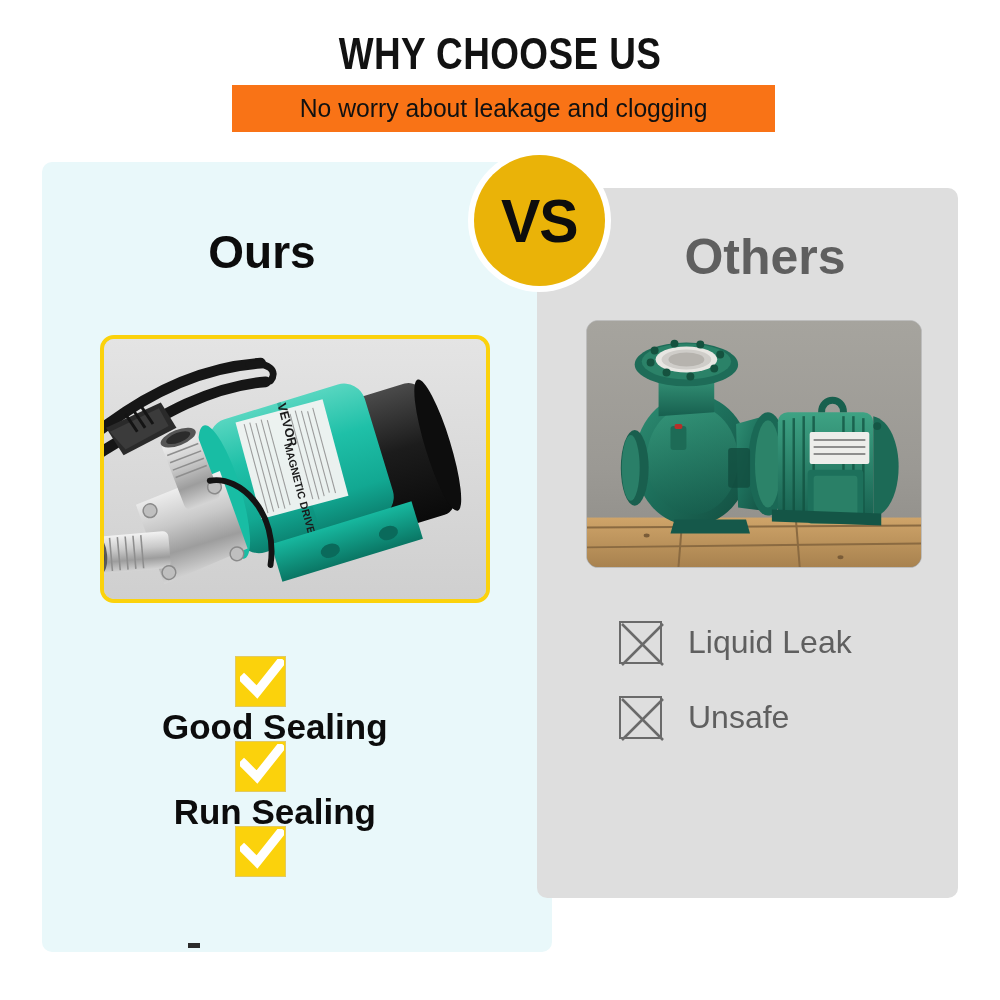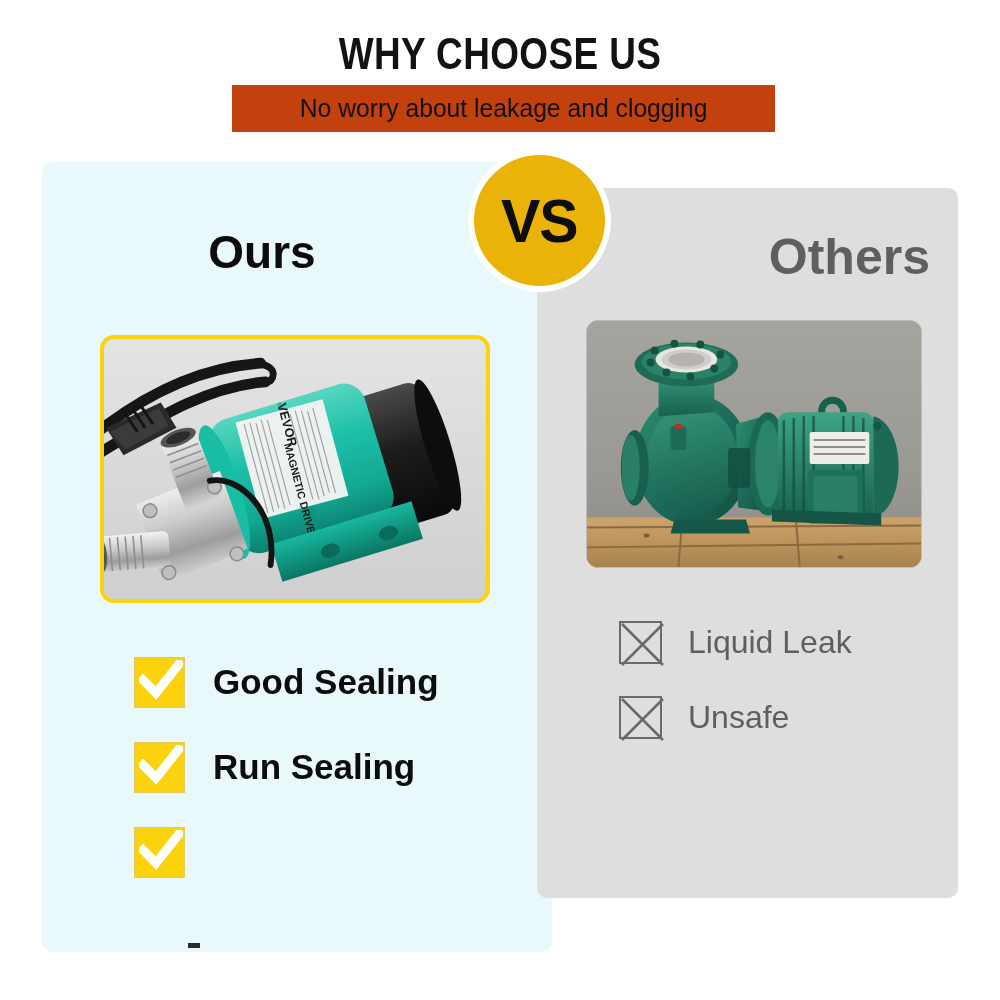--- a/index.html
+++ b/index.html
@@ -20,21 +20,21 @@
     font-weight: bold;
     letter-spacing: 0.5px;
     color: #121212;
     transform: scaleX(0.82);
     font-family: "Liberation Sans", sans-serif;
   }
   .header-banner {
     position: absolute;
     top: 85px; left: 232px;
     width: 543px; height: 47px;
-    background: #c2410c;
+    background: #f97316;
     display: flex;
     align-items: center;
     justify-content: center;
   }
   .header-banner span {
     font-size: 26px;
     color: #111111;
     transform: scaleX(0.95);
     white-space: nowrap;
   }
@@ -84,21 +84,21 @@
     text-align: center;
     font-size: 46px;
     font-weight: bold;
     color: #0c0c0c;
     z-index: 20;
   }
   .heading-others {
     position: absolute;
     left: 600px; top: 228px;
     width: 330px;
-    text-align: right;
+    text-align: center;
     font-size: 50px;
     font-weight: bold;
     color: #5f5f5f;
     z-index: 20;
   }
 
   
   .photo-ours {
     position: absolute;
     left: 100px; top: 335px;
@@ -121,20 +121,21 @@
   }
   .photo-svg { display:block; width:100%; height:100%; }
 
   
   .list-ours { position: absolute; left: 134px; top: 656px; z-index: 20; }
   .row-ours {
     display: flex;
     align-items: center;
     height: 52px;
     margin-bottom: 33px;
+    flex-direction: column;
   }
   .check-box {
     width: 51px; height: 51px;
     background: #FBD20C;
     border: 1px solid #e3ca60;
     flex: 0 0 51px;
     position: relative;
   }
   .check-box svg { position: absolute; left: 4px; top: 2px; }
   .row-ours .label {

